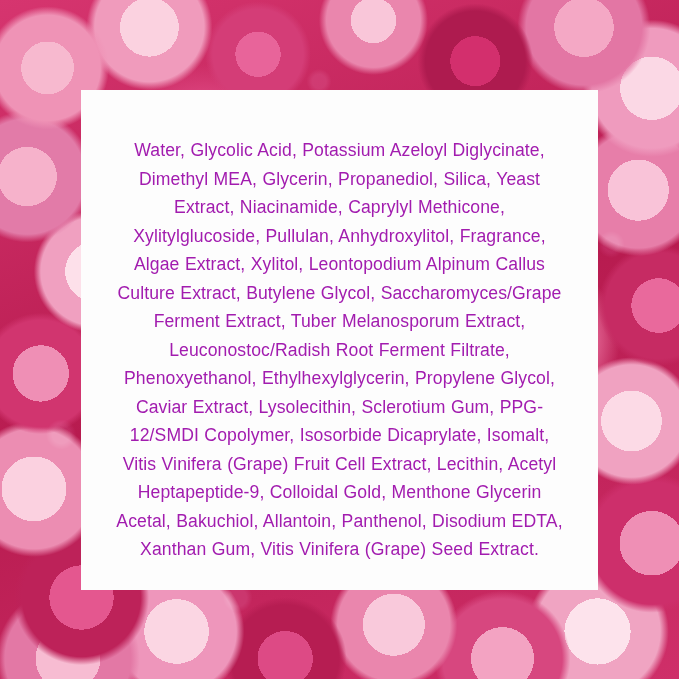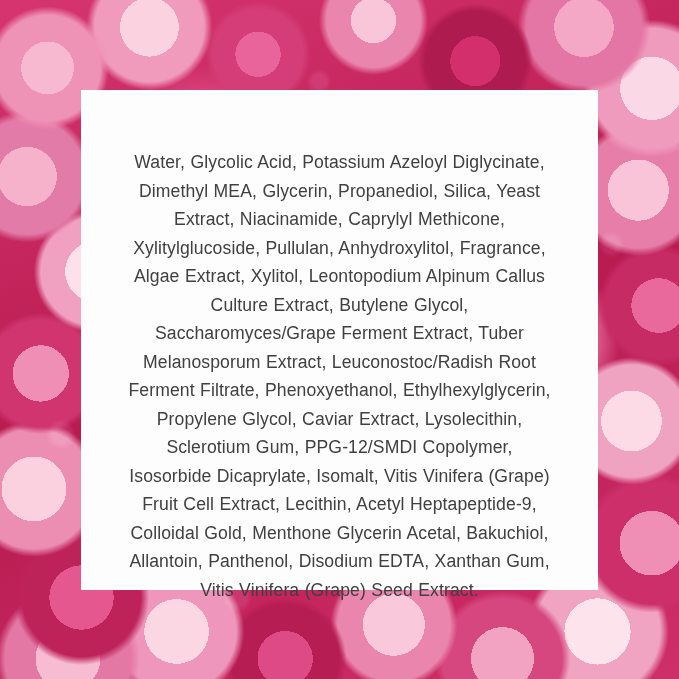--- a/index.html
+++ b/index.html
@@ -82,22 +82,22 @@
     width: 517px;
     height: 500px;
     background: #fdfdfd;
     box-sizing: border-box;
     padding: 46px 34px 30px 34px;
     display: flex;
     align-items: flex-start;
     justify-content: center;
   }
   .ingredients {
-    margin: 12px;
-    color: #404040;
+    margin: 0;
+    color: #a21caf;
     font-size: 17.6px;
     line-height: 1.62;
     text-align: center;
     letter-spacing: .1px;
     word-spacing: .4px;
   }
 </style>
 </head>
 <body>
 

